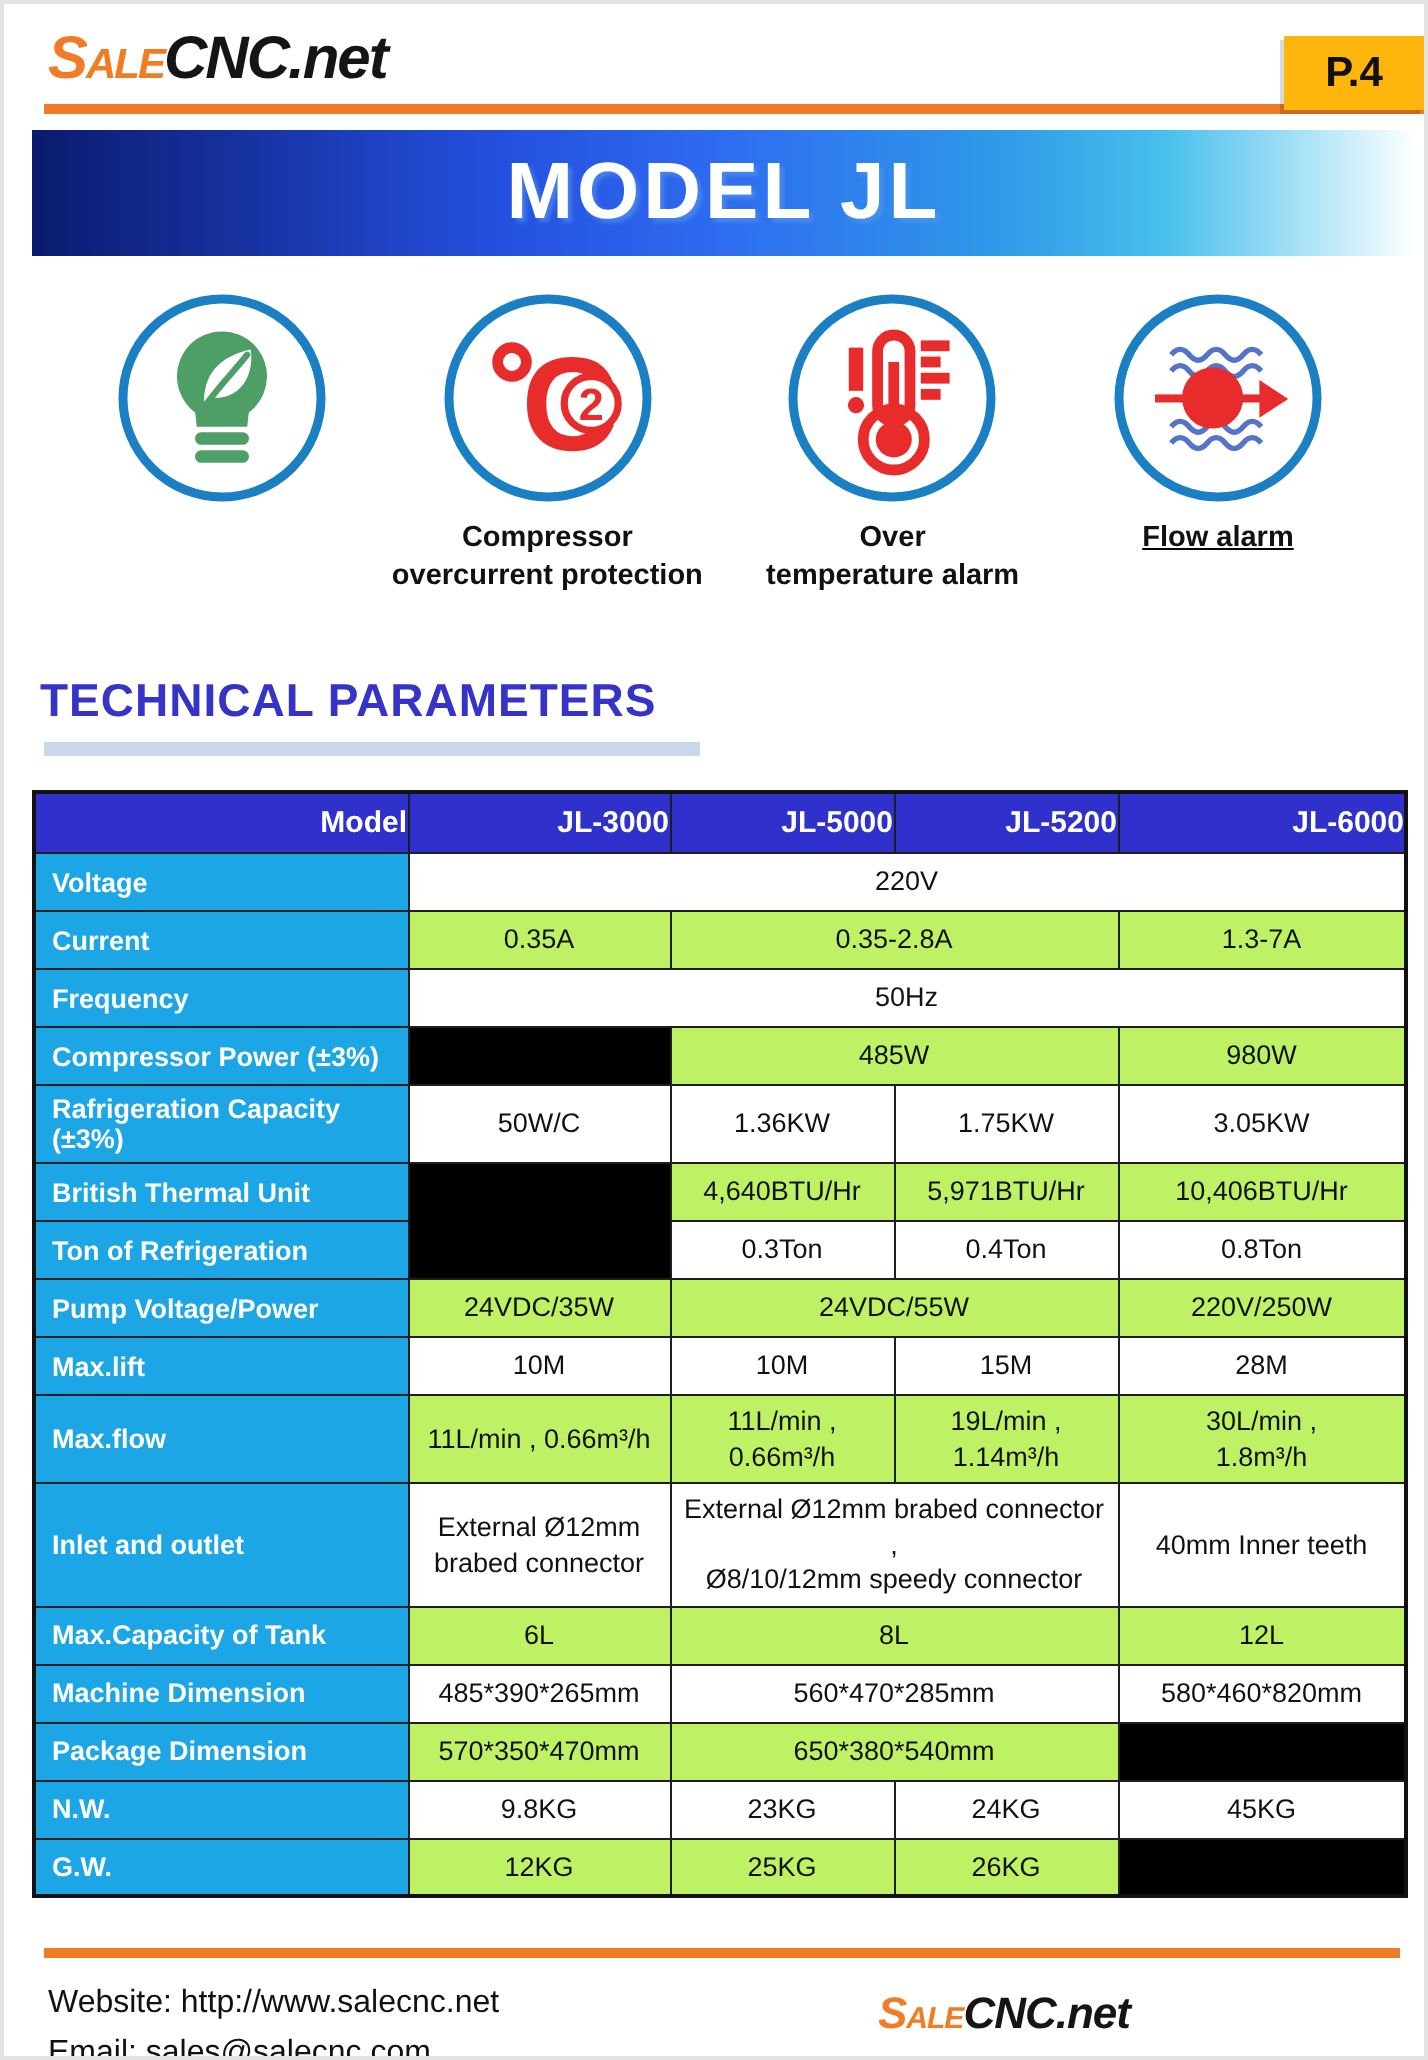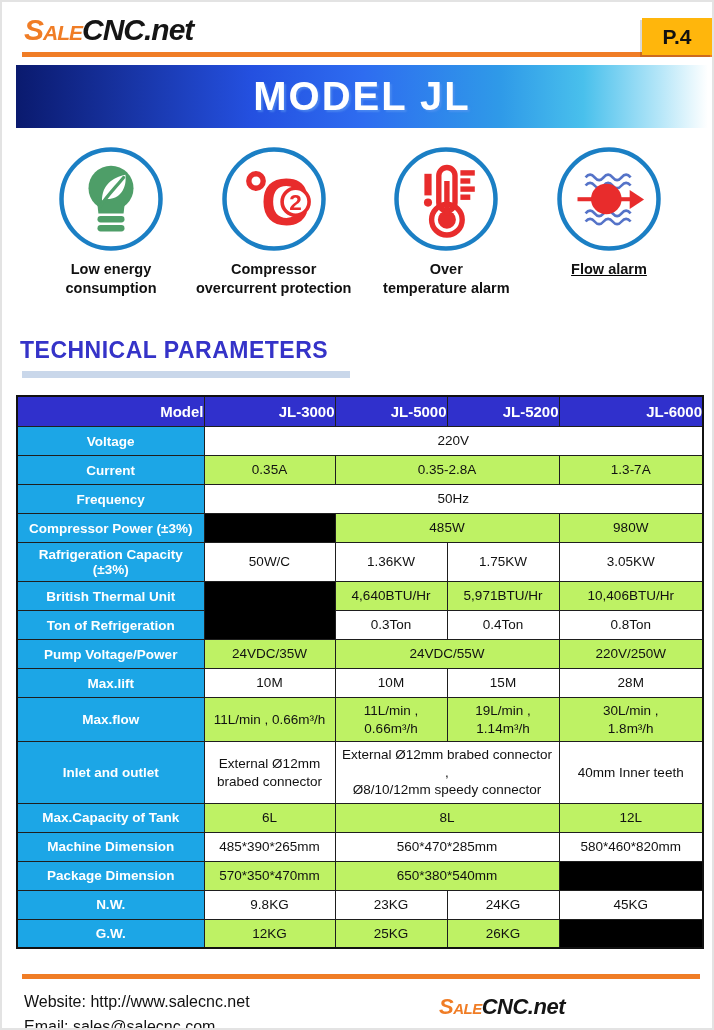--- a/index.html
+++ b/index.html
@@ -54,21 +54,21 @@
   
   table.spec { border-collapse:collapse; margin:17px 0 0 14px; width:686px; border:2px solid #111; table-layout:fixed; }
   table.spec th, table.spec td { border:1px solid #1e1e1e; }
   table.spec thead th {
     background:#3030CC; color:#fff; font-weight:bold; font-size:15px;
     height:31px; text-align:right;
   }
   table.spec thead th.model-h { text-align:right; padding-left:10px; }
   td.rowlabel {
     background:#1CA6E6; color:#fff; font-weight:bold; font-size:13.5px;
-    text-align:center; padding:4px 8px;
+    text-align:left; padding:4px 8px;
   }
   table.spec td.val {
     text-align:center; font-size:13.5px; color:#111; padding:4px 3px;
     white-space:pre-line; line-height:1.3; height:29px; background:#fff;
   }
   tr.shade td.val { background:#bef264; }
   table.spec td.black { background:#000; }
 
   
   .footer-rule { height:5px; background:#F07D26; margin:25px 12px 0 20px; }
@@ -103,22 +103,20 @@
         <svg width="108" height="108" viewBox="0 0 120 120">
           <circle cx="60" cy="60" r="55" fill="#fff" stroke="#1B7FC4" stroke-width="5"></circle>
           <circle cx="60" cy="48" r="25" fill="#4E9E68"></circle>
           <path d="M44 58 L76 58 L74 76 L46 76 Z" fill="#4E9E68"></path>
           <rect x="45" y="79" width="30" height="7" rx="3.5" fill="#4E9E68"></rect>
           <rect x="45" y="89" width="30" height="7" rx="3.5" fill="#4E9E68"></rect>
           <path d="M50 62 C50 44 62 36 76 33 C78 48 70 60 56 60 Z" fill="#fff"></path>
           <path d="M48 68 C56 56 66 46 74 36" stroke="#4E9E68" stroke-width="3.5" fill="none" stroke-linecap="round"></path>
         </svg>
       </span>
-      <div class="feature-label">Low energy
-consumption</div>
     </div>
 
     <div class="feature">
       <span>
         <svg width="108" height="108" viewBox="0 0 120 120">
           <circle cx="60" cy="60" r="55" fill="#fff" stroke="#1B7FC4" stroke-width="5"></circle>
           <circle cx="40" cy="40" r="8" fill="none" stroke="#E82C2C" stroke-width="6"></circle>
           <text x="72" y="89" text-anchor="middle" font-family="Liberation Sans, sans-serif" font-weight="bold" font-size="74" fill="#E82C2C">C</text>
           <circle cx="84" cy="63" r="15" fill="#fff" stroke="#E82C2C" stroke-width="4"></circle>
           <text x="84" y="72" text-anchor="middle" font-family="Liberation Sans, sans-serif" font-weight="bold" font-size="25" fill="#E82C2C">2</text>

